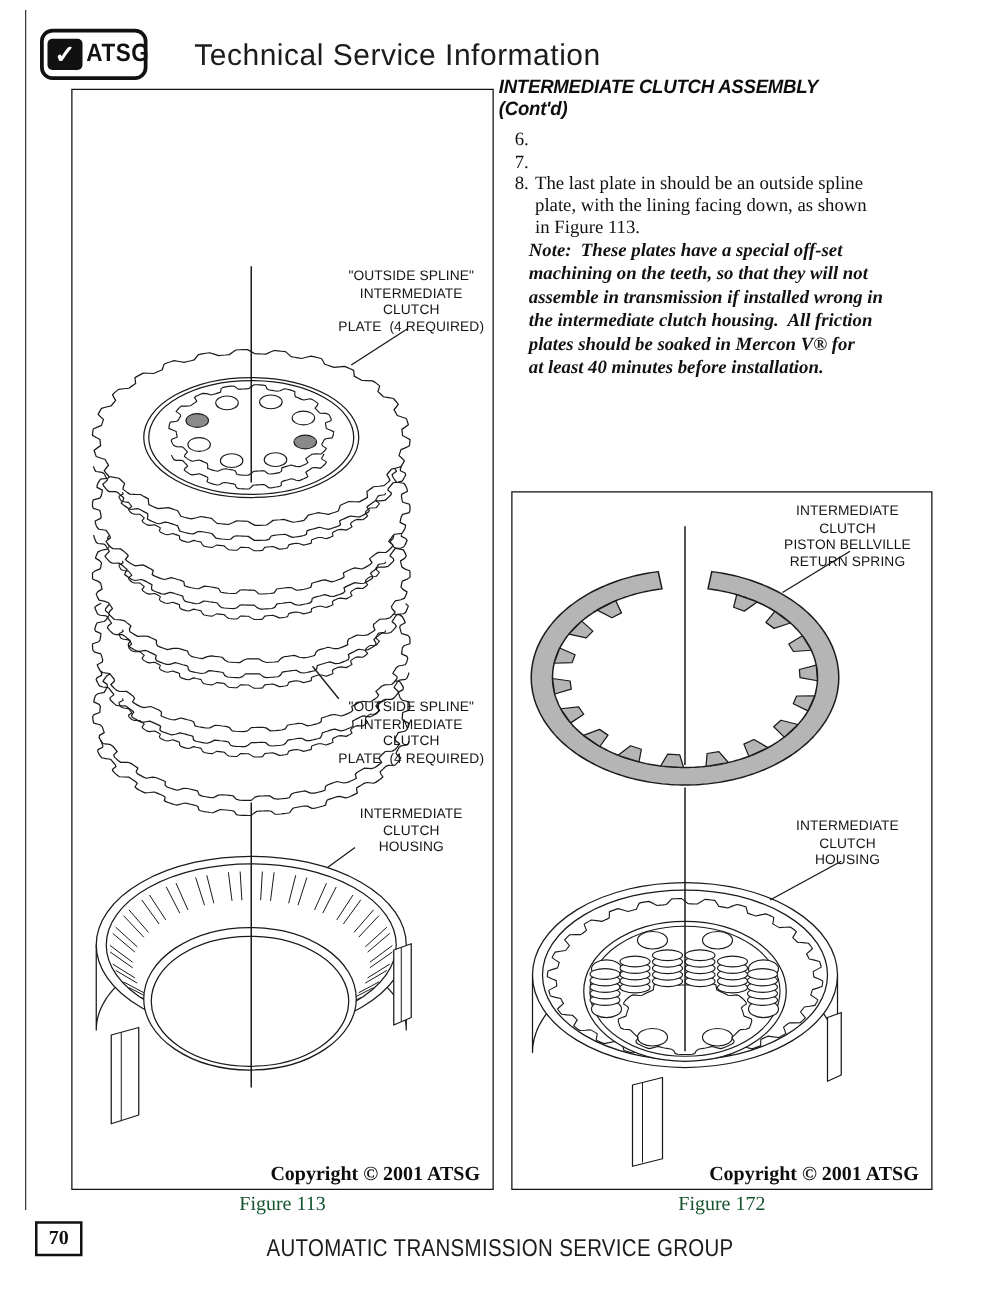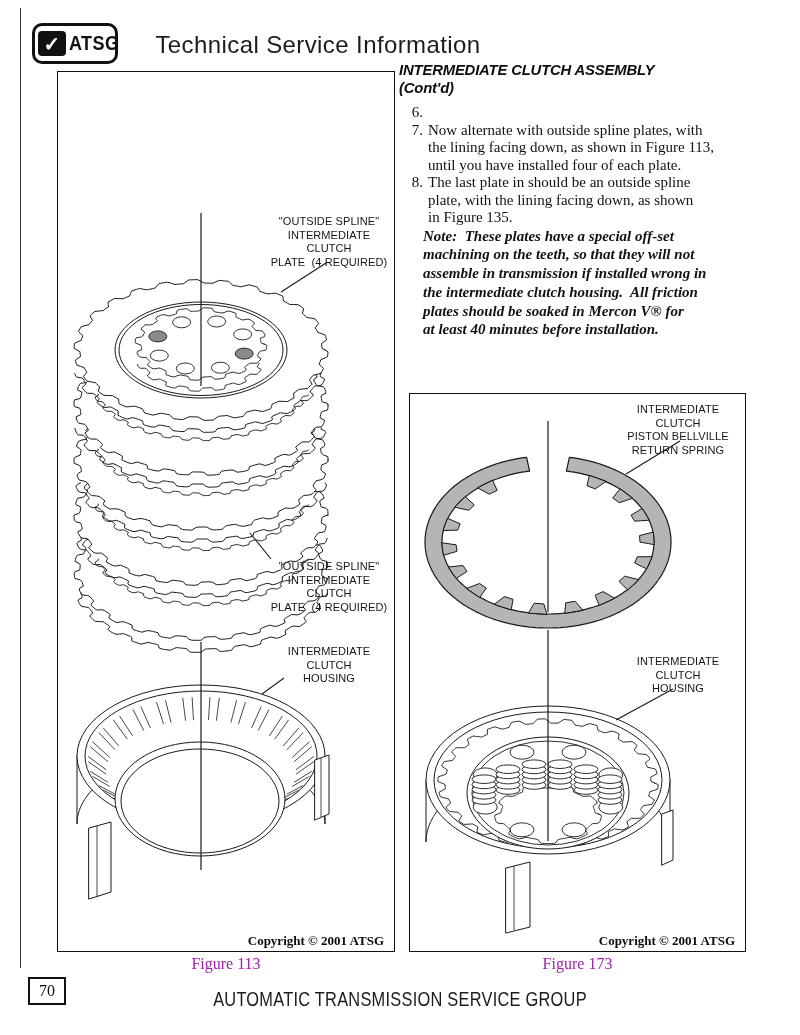--- a/index.html
+++ b/index.html
@@ -22,26 +22,26 @@
   .step-num{flex:0 0 24px;text-align:right;padding-right:5px;}
   .step-text{white-space:pre-wrap;}
   .note{margin-left:24px;font-family:"Liberation Serif",serif;font-weight:bold;font-style:italic;
         font-size:15px;line-height:18.8px;white-space:pre-wrap;}
   
   .figbox{position:absolute;border:1.6px solid #111;background:#fff;box-sizing:border-box;}
   .figbox svg{position:absolute;left:0;top:0;}
   .fig-label{position:absolute;font-size:11px;line-height:13.5px;text-align:center;
         white-space:pre-wrap;color:#151515;letter-spacing:.1px;}
   .copyright{position:absolute;right:10px;bottom:2px;font-family:"Liberation Serif",serif;
-        font-weight:bold;font-size:13px;color:#0d0d0d;}
-  .caption{position:absolute;font-family:"Liberation Serif",serif;font-size:16px;text-align:center;color:#a21caf;}
+        font-weight:bold;font-size:16px;color:#0d0d0d;}
+  .caption{position:absolute;font-family:"Liberation Serif",serif;font-size:16px;text-align:center;color:#14532d;}
   
   .pagenum{position:absolute;left:28px;top:977px;width:38px;height:28px;border:2.5px solid #111;
         display:flex;align-items:center;justify-content:center;font-family:"Liberation Serif",serif;
-        font-weight:normal;font-size:16px;box-sizing:border-box;}
+        font-weight:bold;font-size:16px;box-sizing:border-box;}
   .footer-org{position:absolute;left:0;right:0;top:988px;text-align:center;font-size:19.5px;
         letter-spacing:.3px;color:#1c1c1c;transform:scaleX(.84);}
 </style>
 </head>
 <body>
 
 <div class="page">
 
   <div class="scanline"></div>
 
@@ -53,29 +53,26 @@
   </div>
   <div class="title">Technical Service Information</div>
 
   <div class="article">
     <div class="article-heading">INTERMEDIATE CLUTCH ASSEMBLY (Cont'd)</div>
     <div class="step">
       <span class="step-num">6.</span>
     </div>
     <div class="step">
       <span class="step-num">7.</span>
-      <span class="step-text">Now alternate with outside spline plates, with
-the lining facing down, as shown in Figure 113,
-until you have installed four of each plate.</span>
     </div>
     <div class="step">
       <span class="step-num">8.</span>
       <span class="step-text">The last plate in should be an outside spline
 plate, with the lining facing down, as shown
-in Figure 135.</span>
+in Figure 113.</span>
     </div>
     <div class="note">Note:  These plates have a special off-set
 machining on the teeth, so that they will not
 assemble in transmission if installed wrong in
 the intermediate clutch housing.  All friction
 plates should be soaked in Mercon V® for
 at least 40 minutes before installation.</div>
   </div>
 
   <div class="figbox" style="left:57px;top:71px;width:338px;height:881px;">
@@ -258,18 +255,18 @@
       </svg>
     <div class="fig-label" style="left:206px;top:9px;width:124px;">INTERMEDIATE CLUTCH
 PISTON BELLVILLE
 RETURN SPRING</div>
     <div class="fig-label" style="left:206px;top:261px;width:124px;">INTERMEDIATE CLUTCH
 HOUSING</div>
     <div class="copyright">Copyright © 2001 ATSG</div>
   </div>
 
   <div class="caption" style="left:57px;top:955px;width:338px;">Figure 113</div>
-  <div class="caption" style="left:409px;top:955px;width:337px;">Figure 173</div>
+  <div class="caption" style="left:409px;top:955px;width:337px;">Figure 172</div>
 
   <div class="pagenum">70</div>
   <div class="footer-org">AUTOMATIC TRANSMISSION SERVICE GROUP</div>
 
 </div>
 
 </body></html>

